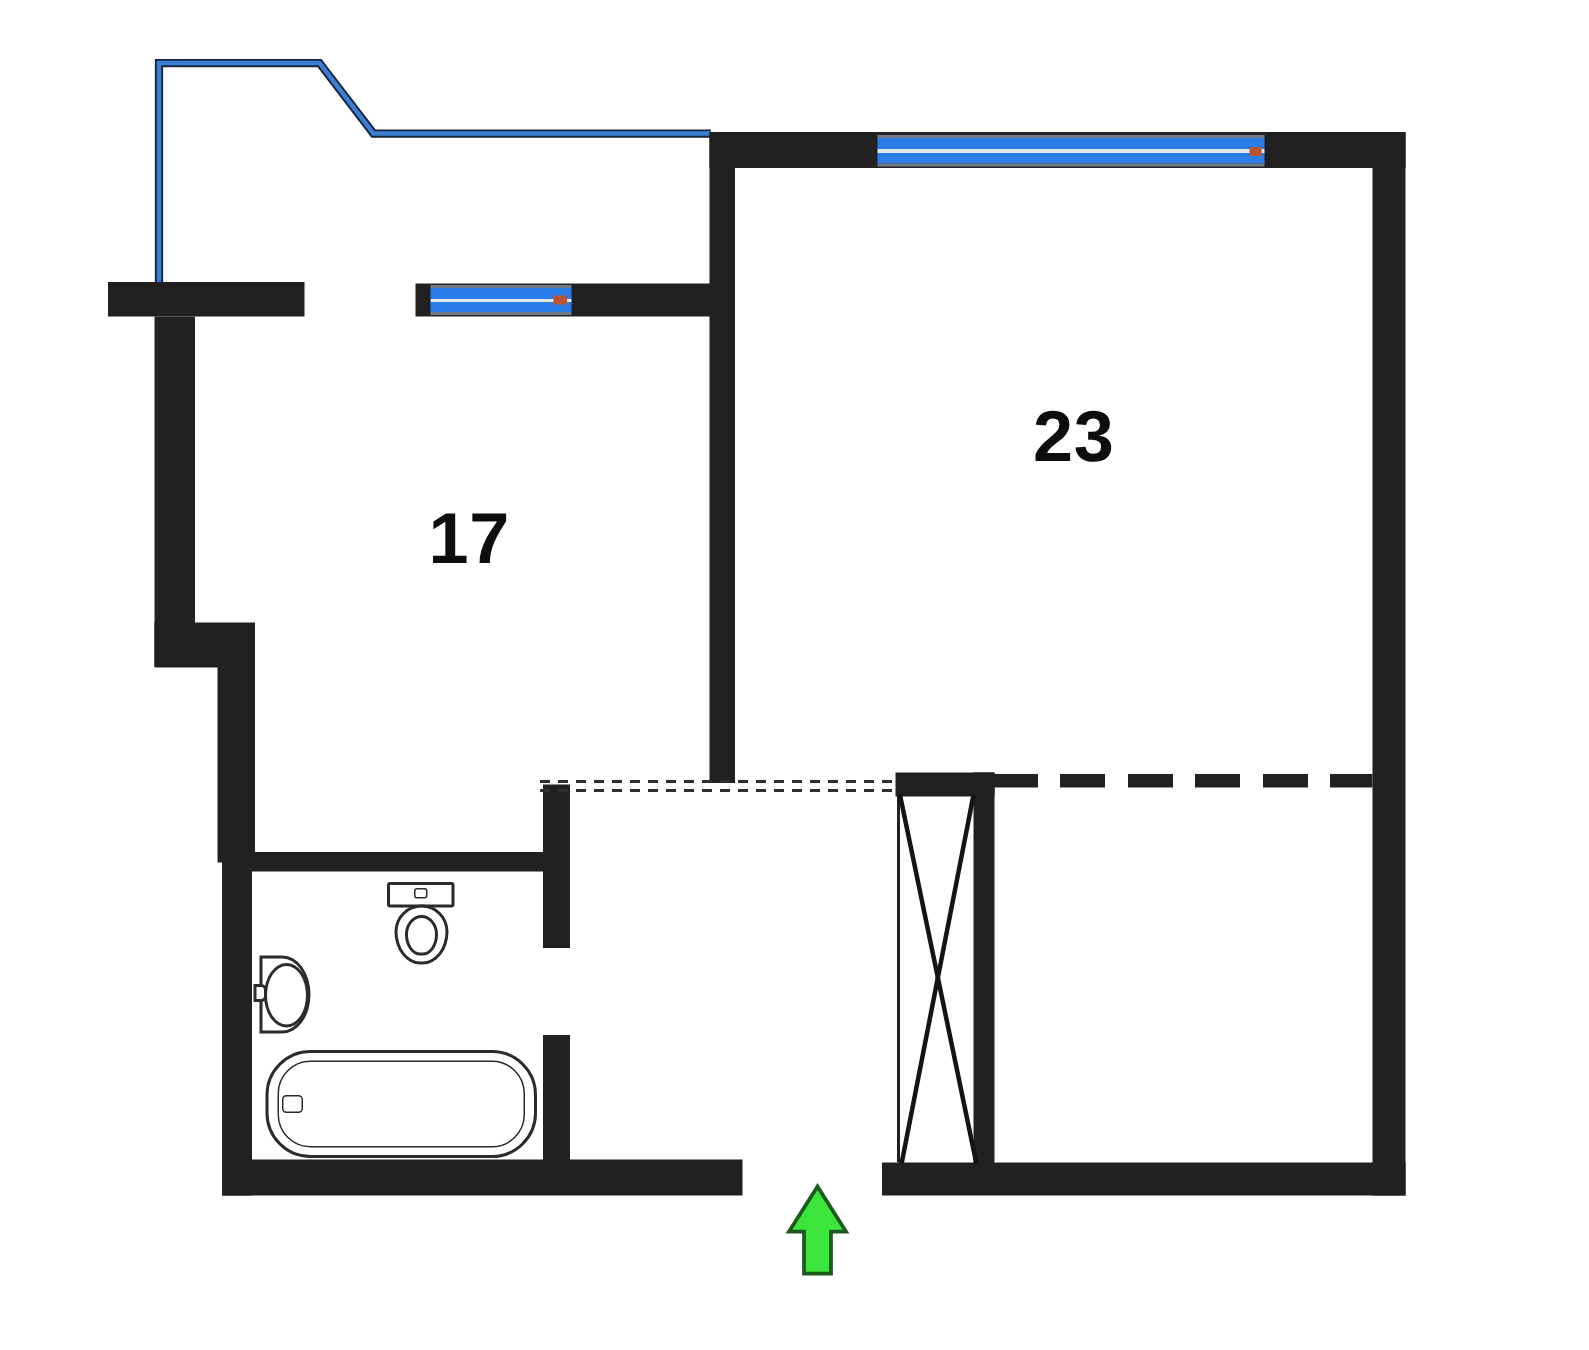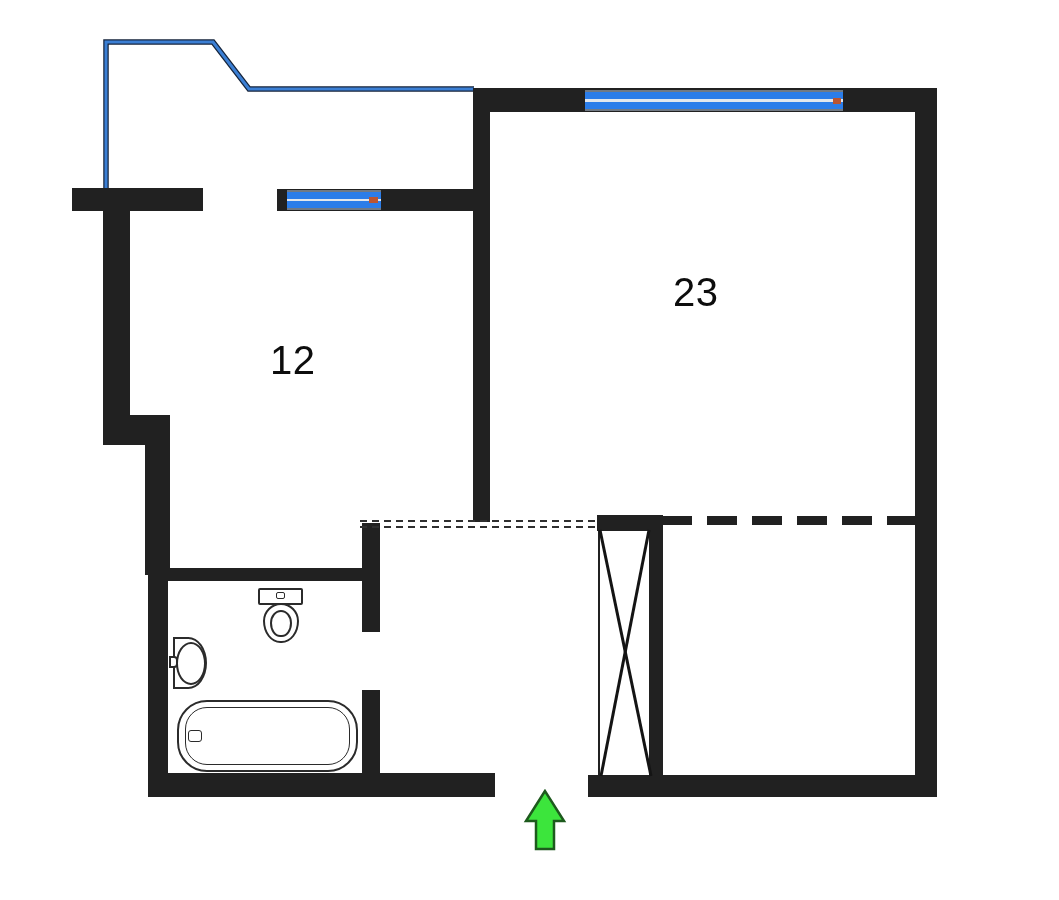--- a/index.html
+++ b/index.html
@@ -32,23 +32,24 @@
       repeating-linear-gradient(90deg,#2f2f2f 0 7px,transparent 7px 12px),
       repeating-linear-gradient(90deg,#2f2f2f 0 7px,transparent 7px 12px);
     background-size:100% 2px,100% 2px;
     background-position:0 0,0 6px;
     background-repeat:no-repeat,no-repeat;
   }
   .fx{position:absolute;background:#ffffff;border:2px solid var(--fixture-outline,#2b2b2b);}
   .room-label{
     position:absolute;
     color:var(--label-text,#0d0d0d);
-    font-size:40px;line-height:52px;
-    text-align:left;width:70px;height:52px;
+    font-size:48px;line-height:52px;
+    text-align:right;width:70px;height:52px;
     letter-spacing:0.5px;
+    font-weight:bold;
   }
   svg{position:absolute;display:block;}
 </style>
 </head>
 <body>
 
 <div id="plan">
 
   <svg style="left:100px;top:36px" width="380" height="160" viewBox="0 0 380 160">
     <polyline points="6,152 6,6 113,6 149,53 374,53" fill="none" style="stroke:var(--balcony-edge,#16253c)" stroke-width="5.5"></polyline>
@@ -95,20 +96,20 @@
   <div class="fx" style="left:270px;top:610px;width:22px;height:27px;border-radius:50% 50% 46% 46% / 48% 48% 52% 52%"></div>
 
   <div class="fx" style="left:173px;top:637px;width:34px;height:52px;border-radius:0 55% 55% 0 / 0 50% 50% 0"></div>
   <div class="fx" style="left:176px;top:642px;width:30px;height:43px;border-radius:50%"></div>
   <div class="fx" style="left:169px;top:656px;width:9px;height:12px;border-width:2px;border-radius:0 4px 4px 0"></div>
 
   <div class="fx" style="left:177px;top:700px;width:181px;height:72px;border-radius:30px"></div>
   <div class="fx" style="left:185px;top:707px;width:165px;height:58px;border-width:1.5px;border-radius:22px"></div>
   <div class="fx" style="left:188px;top:730px;width:14px;height:12px;border-width:1.5px;border-radius:3px"></div>
 
-  <div class="room-label" style="left:270px;top:334px">12</div>
+  <div class="room-label" style="left:270px;top:334px">17</div>
   <div class="room-label" style="left:673px;top:266px">23</div>
 
   <svg style="left:519px;top:787px" width="52" height="66" viewBox="0 0 52 66">
     <polygon points="26,4 7,34 17,34 17,62 35,62 35,34 45,34" style="fill:var(--arrow-green,#3ce53c);stroke:var(--arrow-outline,#1d5a1d)" stroke-width="2.5" stroke-linejoin="miter"></polygon>
   </svg>
 
 </div>
 
 </body></html>

